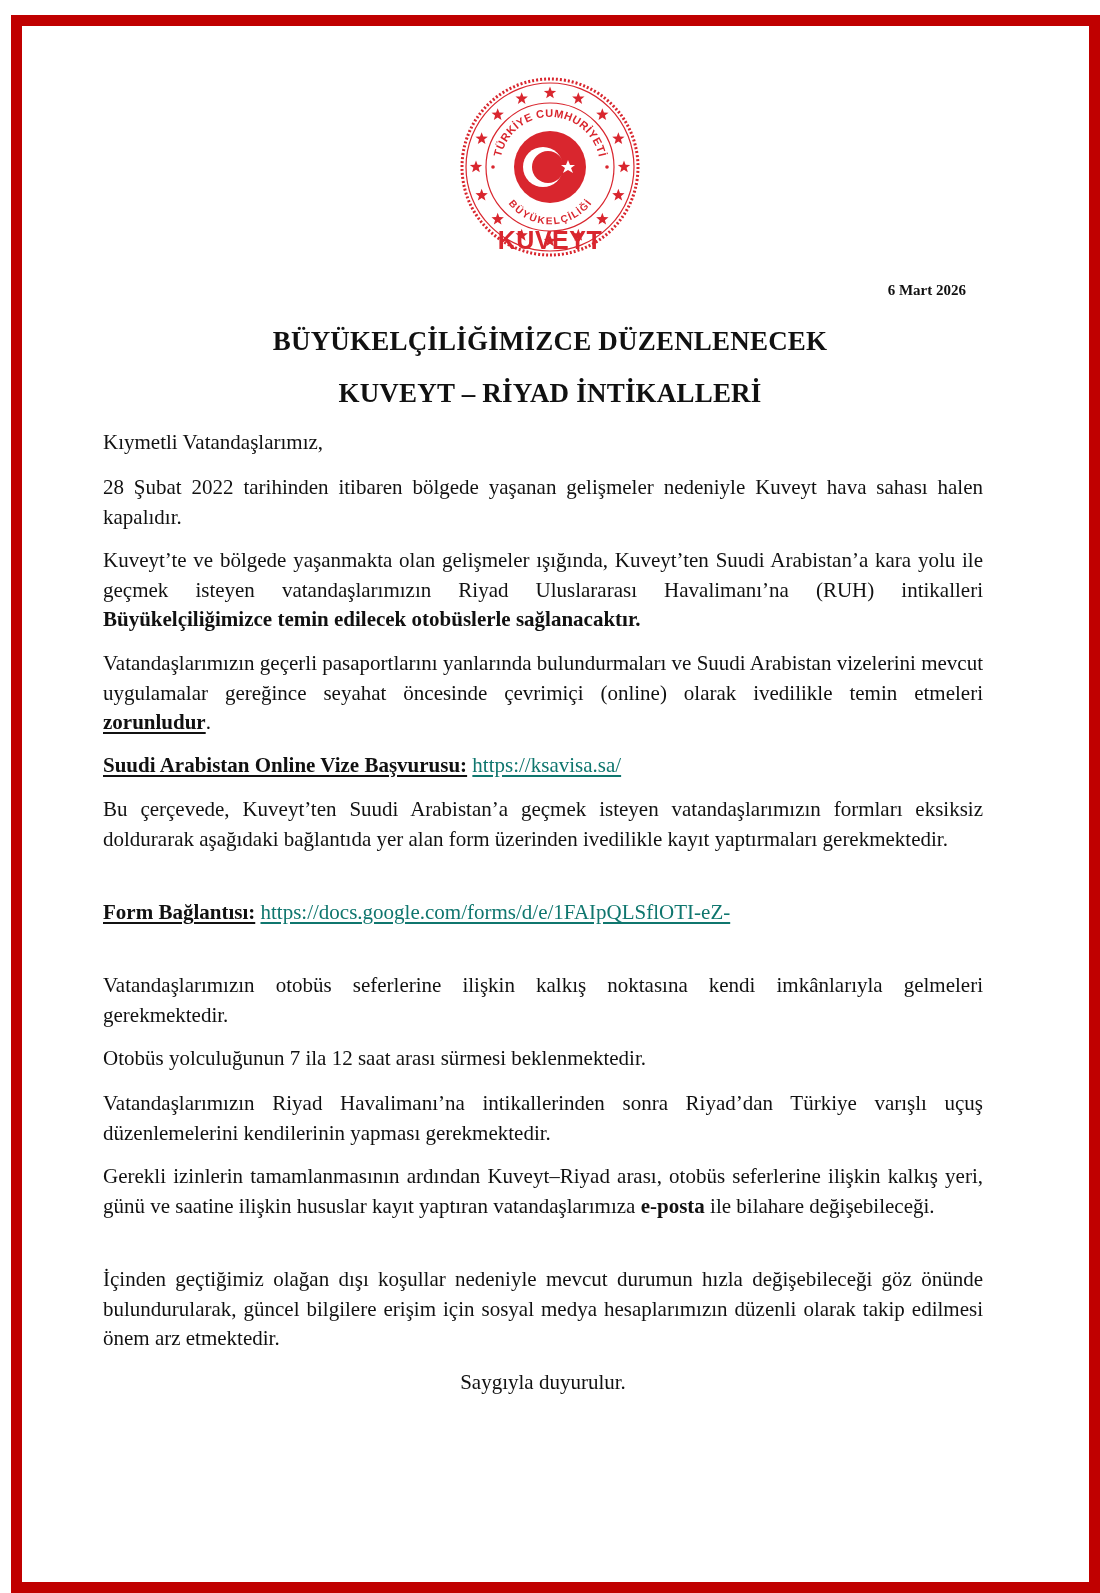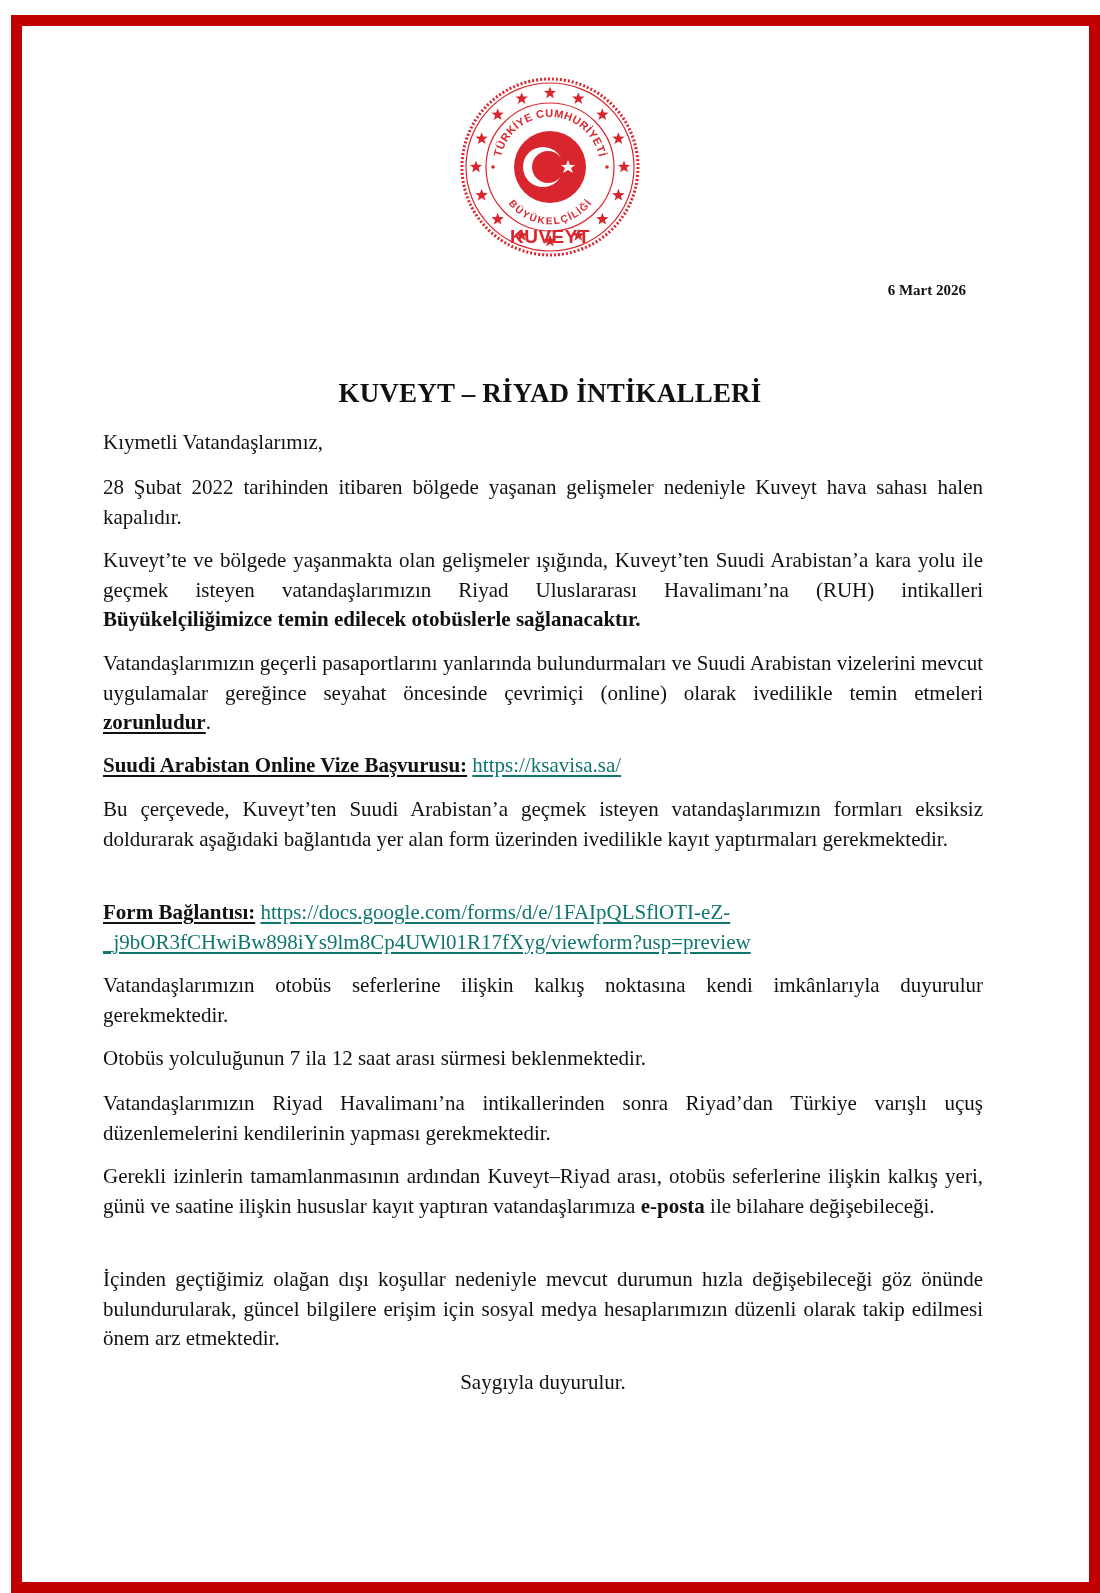--- a/index.html
+++ b/index.html
@@ -6,21 +6,21 @@
     body { width: 1100px; height: 1593px; position: relative; overflow: hidden; }
     .frame {
       position: absolute; left: 11px; top: 15px; width: 1067px; height: 1556px;
       border: 11px solid #c00000; box-sizing: content-box; background: #fff;
     }
     .page { position: absolute; left: 0; top: 0; width: 1100px; height: 1593px;
       font-family: "Liberation Serif", "DejaVu Serif", serif; color: #111; }
     .logo { position: absolute; left: 455px; top: 72px; width: 190px; height: 190px; }
     .logo-text { position: absolute; left: 440px; top: 226px; width: 220px; text-align: center;
       font-family: "Liberation Sans", "DejaVu Sans", sans-serif; font-weight: bold;
-      font-size: 19px; color: #d9262e; letter-spacing: 0.5px; }
+      font-size: 25px; color: #d9262e; letter-spacing: 0.5px; }
     .date { position: absolute; right: 134px; top: 282px; font-weight: bold; font-size: 15px; }
     .title { position: absolute; left: 0; width: 1100px; text-align: center;
       font-weight: bold; font-size: 27px; letter-spacing: 0.2px; }
     .t1 { top: 326px; }
     .t2 { top: 378px; }
     .body-text { position: absolute; left: 103px; width: 880px; font-size: 21px; line-height: 29.5px; }
     .p { position: absolute; left: 0; width: 880px; margin: 0; text-align: justify; }
     .p.last-left { text-align-last: left; }
     .p.nojust { text-align: left; }
     b { font-weight: bold; }
@@ -70,38 +70,39 @@
     <text font-family="Liberation Sans, DejaVu Sans, sans-serif" font-size="10" font-weight="bold" fill="#d9262e" letter-spacing="0.5">
       <textPath href="#arcBot" startOffset="50%" text-anchor="middle" dominant-baseline="hanging">BÜYÜKELÇİLİĞİ</textPath>
     </text>
     <circle cx="38" cy="95" r="1.8" fill="#d9262e"></circle>
     <circle cx="152" cy="95" r="1.8" fill="#d9262e"></circle>
   </svg>
   <div class="logo-text">KUVEYT</div>
 
   <div class="date">6 Mart 2026</div>
 
+  <div class="title t1">BÜYÜKELÇİLİĞİMİZCE DÜZENLENECEK</div>
   <div class="title t2">KUVEYT – RİYAD İNTİKALLERİ</div>
 
   <div class="body-text" style="top:0;">
     <p class="p nojust" style="top:428px;">Kıymetli Vatandaşlarımız,</p>
 
     <p class="p last-left" style="top:473px;">28 Şubat 2022 tarihinden itibaren bölgede yaşanan gelişmeler nedeniyle Kuveyt hava sahası halen kapalıdır.</p>
 
     <p class="p last-left" style="top:546px;"><span>Kuveyt’te ve bölgede yaşanmakta olan gelişmeler ışığında, Kuveyt’ten Suudi Arabistan’a kara yolu ile geçmek isteyen vatandaşlarımızın Riyad Uluslararası Havalimanı’na (RUH) intikalleri </span><b>Büyükelçiliğimizce temin edilecek otobüslerle sağlanacaktır.</b></p>
 
     <p class="p last-left" style="top:649px;"><span>Vatandaşlarımızın geçerli pasaportlarını yanlarında bulundurmaları ve Suudi Arabistan vizelerini mevcut uygulamalar gereğince seyahat öncesinde çevrimiçi (online) olarak ivedilikle temin etmeleri </span><b class="ul">zorunludur</b><span>.</span></p>
 
     <p class="p nojust" style="top:751px;"><b class="ul">Suudi Arabistan Online Vize Başvurusu:</b> <a class="link" href="#">https://ksavisa.sa/</a></p>
 
     <p class="p last-left" style="top:795px;">Bu çerçevede, Kuveyt’ten Suudi Arabistan’a geçmek isteyen vatandaşlarımızın formları eksiksiz doldurarak aşağıdaki bağlantıda yer alan form üzerinden ivedilikle kayıt yaptırmaları gerekmektedir.</p>
 
-    <p class="p nojust" style="top:898px;"><b class="ul">Form Bağlantısı:</b> <a class="link" href="#">https://docs.google.com/forms/d/e/1FAIpQLSflOTI-eZ-</a><br><a class="link" href="#">_j9bOR3fCHwiBw898iYs9lm8Cp4UWl01R17fXyg/viewform?usp=preview</a></p>
+    <p class="p nojust" style="top:898px;"><b class="ul">Form Bağlantısı:</b> <a class="link" href="#">https://docs.google.com/forms/d/e/1FAIpQLSflOTI-eZ-</a><br></p>
 
-    <p class="p last-left" style="top:971px;">Vatandaşlarımızın otobüs seferlerine ilişkin kalkış noktasına kendi imkânlarıyla duyurulur gerekmektedir.</p>
+    <p class="p last-left" style="top:971px;">Vatandaşlarımızın otobüs seferlerine ilişkin kalkış noktasına kendi imkânlarıyla gelmeleri gerekmektedir.</p>
 
     <p class="p nojust" style="top:1044px;">Otobüs yolculuğunun 7 ila 12 saat arası sürmesi beklenmektedir.</p>
 
     <p class="p last-left" style="top:1089px;font-family:Liberation Serif, serif;">Vatandaşlarımızın Riyad Havalimanı’na intikallerinden sonra Riyad’dan Türkiye varışlı uçuş düzenlemelerini kendilerinin yapması gerekmektedir.</p>
 
     <p class="p last-left" style="top:1162px;"><span>Gerekli izinlerin tamamlanmasının ardından Kuveyt–Riyad arası, otobüs seferlerine ilişkin kalkış yeri, günü ve saatine ilişkin hususlar kayıt yaptıran vatandaşlarımıza </span><b>e-posta</b><span> ile bilahare değişebileceği.</span></p>
 
     <p class="p last-left" style="top:1265px;">İçinden geçtiğimiz olağan dışı koşullar nedeniyle mevcut durumun hızla değişebileceği göz önünde bulundurularak, güncel bilgilere erişim için sosyal medya hesaplarımızın düzenli olarak takip edilmesi önem arz etmektedir.</p>
 
     <p class="p nojust" style="top:1368px;text-align:center;">Saygıyla duyurulur.</p>

